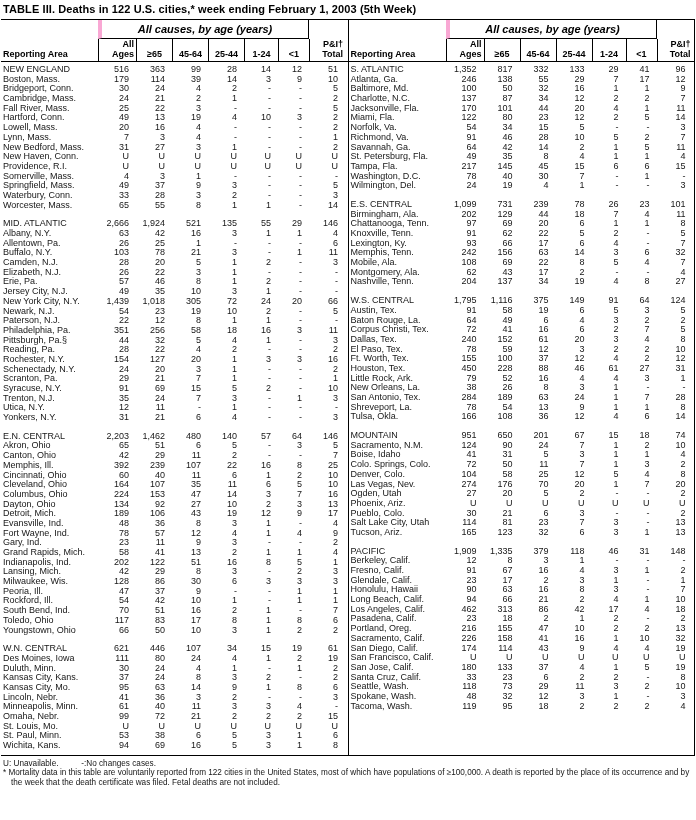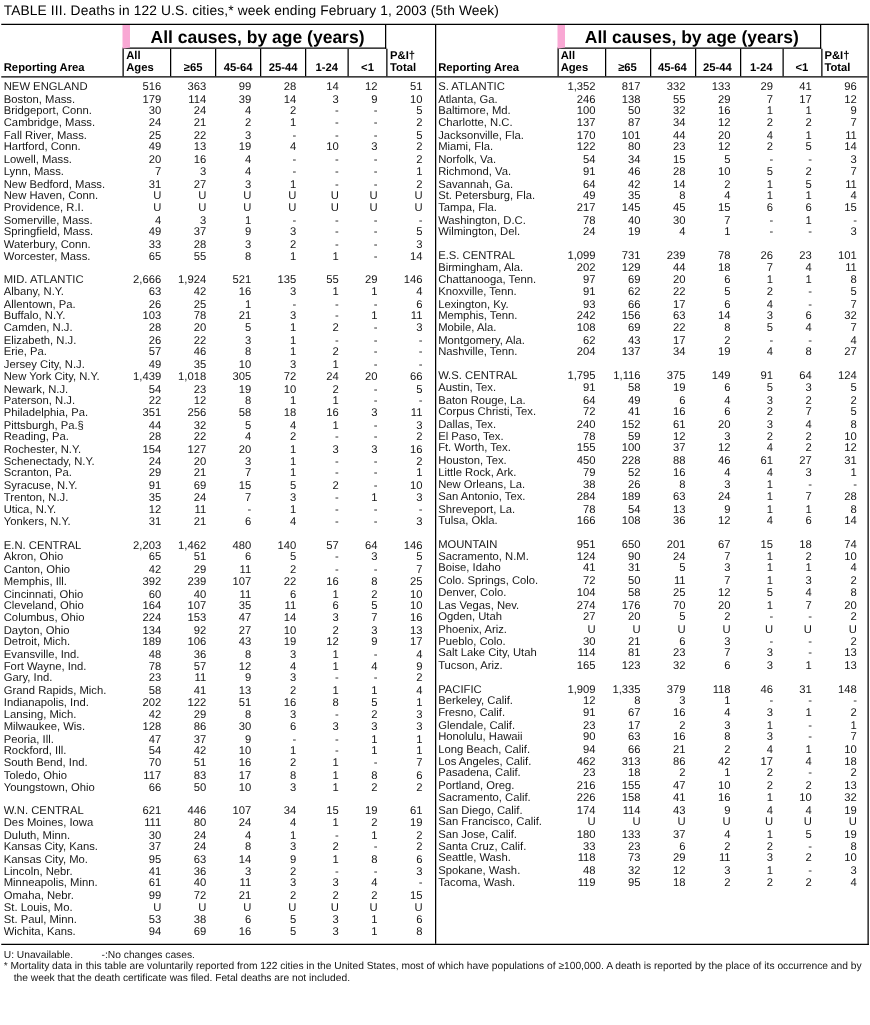--- a/index.html
+++ b/index.html
@@ -3,43 +3,43 @@
 <meta charset="utf-8">
 <style>
   * { margin:0; padding:0; box-sizing:border-box; }
   html,body { background:#fff; }
   .page {
     width:696px; height:820px; background:#ffffff;
     font-family:"Liberation Sans", sans-serif; color:#1a1a1a;
     position:relative; overflow:hidden; padding:2px 1px 0 1px;
   }
   .title {
-    font-weight:normal; font-size:11px; line-height:13px;
+    font-weight:bold; font-size:11px; line-height:13px;
     padding:1px 0 3px 2px; letter-spacing:0.1px; color:#000;
   }
   .table-frame {
     display:flex; align-items:stretch;
     border-top:1px solid #000; border-bottom:1px solid #000;
     border-right:1px solid #000;
   }
   .panel { width:347px; }
   .panel.right { border-left:1px solid #000; width:347px; }
 
   .thead { border-bottom:1px solid #000; }
   .h1 { display:grid; grid-template-columns:97px 211px 36px; height:19px; }
   .h1 .grp {
-    border-left:6px solid #f9a8d4; border-right:1px solid #000; border-bottom:1px solid #000;
+    border-left:4px solid #f9a8d4; border-right:1px solid #000; border-bottom:1px solid #000;
     display:flex; align-items:center; justify-content:center;
-    font-weight:bold; font-size:14px; color:#000;
+    font-weight:bold; font-size:11px; color:#000;font-style:italic;
   }
   .h2 { display:grid; grid-template-columns:97px 38px 36px 36px 36px 34px 31px 36px; height:22px; }
   .h2 .hc {
     border-left:1px solid #000;
     display:flex; align-items:flex-end; justify-content:center;
-    text-align:left; font-weight:bold; font-size:9px; line-height:9.5px;
+    text-align:right; font-weight:bold; font-size:9px; line-height:9.5px;
     padding-bottom:2px; color:#000;
   }
   .h2 .hc.first { border-left:none; justify-content:flex-start; text-align:right; padding-left:2px; }
   .h2 .hc.wrap { padding-left:2px; padding-right:2px; }
 
   .tbody { padding-top:3px; padding-bottom:4px; }
   .trow {
     display:grid; grid-template-columns:97px 38px 36px 36px 36px 34px 31px 36px;
     height:9.7px; font-size:9px; line-height:9.7px; color:#161616;
   }

